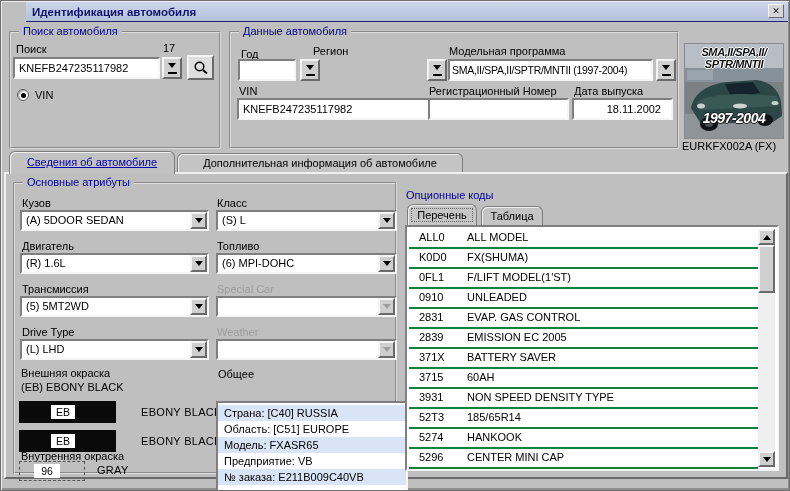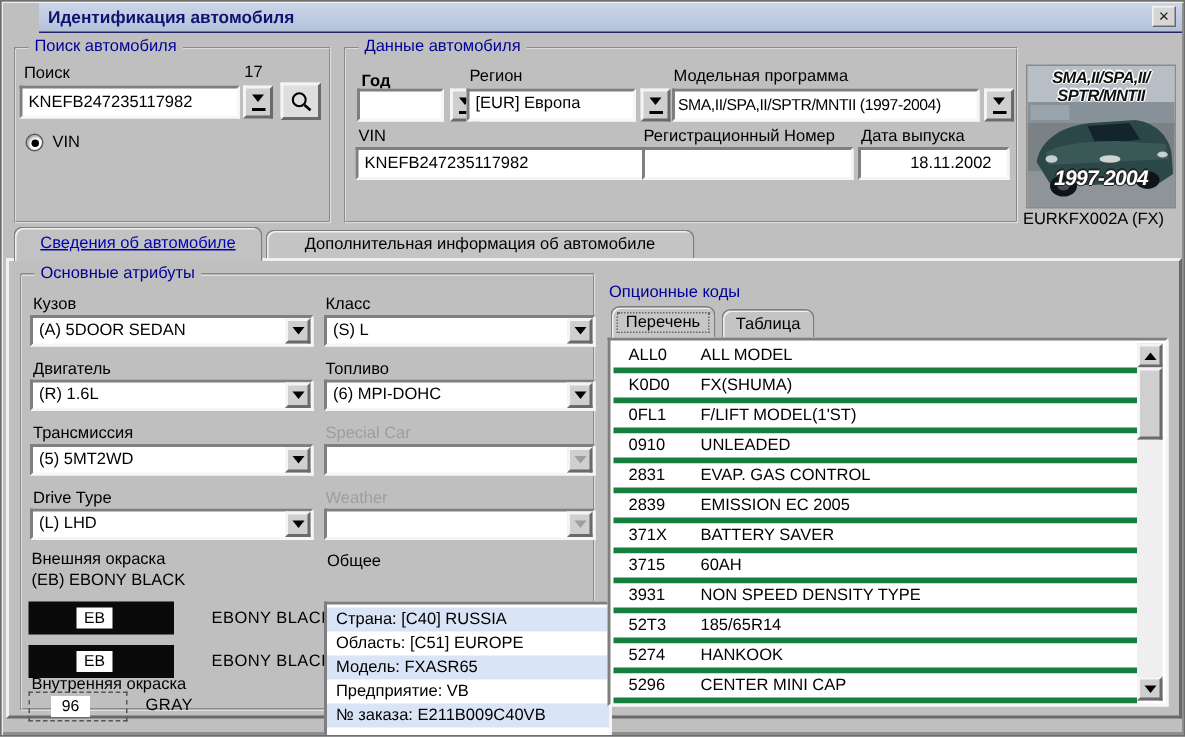--- a/index.html
+++ b/index.html
@@ -87,21 +87,21 @@
   .int-box { position:absolute; left:18px; width:66px; height:20px; border:1px dashed #555; }
   .int-box .code {
     position:absolute; left:14px; top:2px; width:26px; height:14px; background:#fff;
     text-align:center; line-height:14px; font-size:10.5px;
   }
   .info-box { left:215px; top:400px; width:192px; height:93px; padding:2px 0; overflow:hidden; }
   .info-line { height:16px; line-height:16px; padding-left:6px; white-space:nowrap; }
   .info-line.r0 { background:#d9e5f7; }
   .optlist { left:404px; top:224px; width:374px; height:246px; overflow:hidden; }
   .opt-rows { position:absolute; left:2px; top:2px; right:19px; }
-  .opt-row { height:20px; background:#fff; border-bottom:4px solid #15803d; display:flex; }
+  .opt-row { height:20px; background:#fff; border-bottom:2px solid #15803d; display:flex; }
   .opt-row .code { width:58px; padding:2px 0 0 10px; }
   .opt-row .desc { padding:2px 0 0 0; white-space:nowrap; }
   .sb { position:absolute; top:2px; right:2px; bottom:2px; width:17px; background:#efefef; }
   .sb-btn { position:absolute; left:0; width:17px; height:16px; display:flex; align-items:center; justify-content:center; cursor:pointer; }
   .sb-up { top:0; } .sb-dn { bottom:0; }
   .tri-up { width:0; height:0; border:4px solid transparent; border-bottom:5px solid #000; margin-bottom:4px; }
   .sb-thumb { position:absolute; left:0; top:16px; width:17px; height:48px; cursor:grab; }
   .focus-dots { position:absolute; inset:3px; border:1px dotted #666; pointer-events:none; }
   .count { text-align:center; }
 </style>
@@ -134,28 +134,27 @@
   <div class="abs" style="left:16px;top:88px;display:flex;align-items:center;gap:6px;">
     <span class="radio-outer">
         <span class="radio-dot"></span>
       </span>
     <span class="lbl">VIN</span>
   </div>
 
   <div class="abs group" style="left:228px;top:30px;width:450px;height:118px;">
     <span class="legend">Данные автомобиля</span>
   </div>
-  <div class="abs lbl" style="left:240px;top:47px;font-weight:bold;">Год</div>
+  <div class="abs lbl" style="left:240px;top:47px;">Год</div>
   <input class="abs sunken" style="left: 237px; top: 58px; width: 58px; height: 22px;">
   <div class="abs raised dd-btn" style="left:299px;top:58px;width:20px;height:22px;">
     <span class="dd-tri"></span>
     <span class="dd-bar"></span>
   </div>
   <div class="abs lbl" style="left:312px;top:44px;">Регион</div>
-  <div class="abs sunken" style="left:310px;top:58px;width:113px;height:22px;padding:2px 4px;">[EUR]  Европа</div>
   <div class="abs raised dd-btn" style="left:426px;top:58px;width:20px;height:22px;">
     <span class="dd-tri"></span>
     <span class="dd-bar"></span>
   </div>
   <div class="abs lbl" style="left:448px;top:44px;">Модельная программа</div>
   <div class="abs sunken" style="left:447px;top:58px;width:205px;height:22px;padding:3px 2px;white-space:nowrap;overflow:hidden;font-size:10.5px;letter-spacing:-0.3px;">SMA,II/SPA,II/SPTR/MNTII (1997-2004)</div>
   <div class="abs raised dd-btn" style="left:655px;top:58px;width:20px;height:22px;">
     <span class="dd-tri"></span>
     <span class="dd-bar"></span>
   </div>

